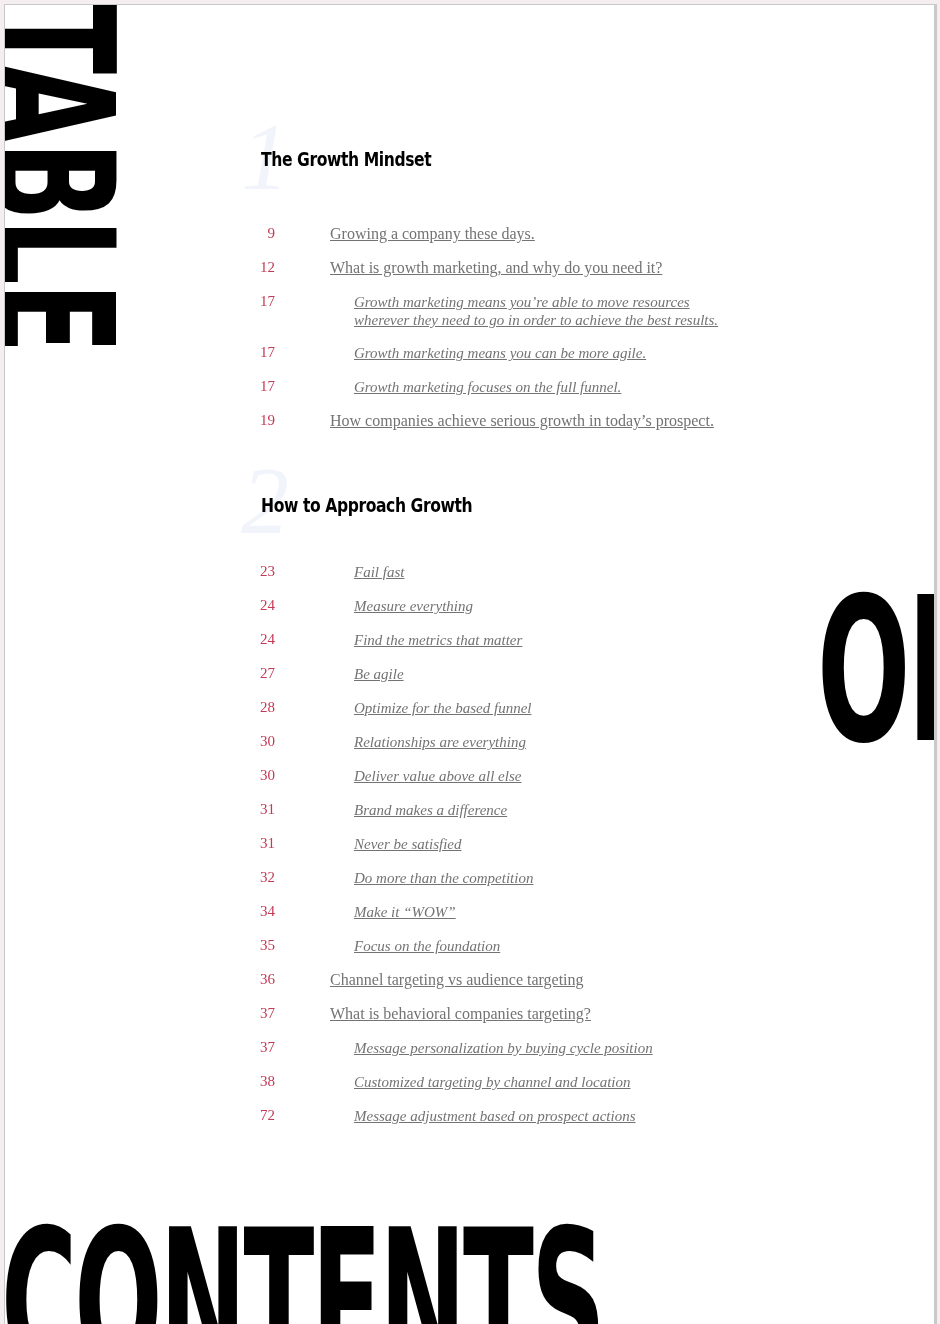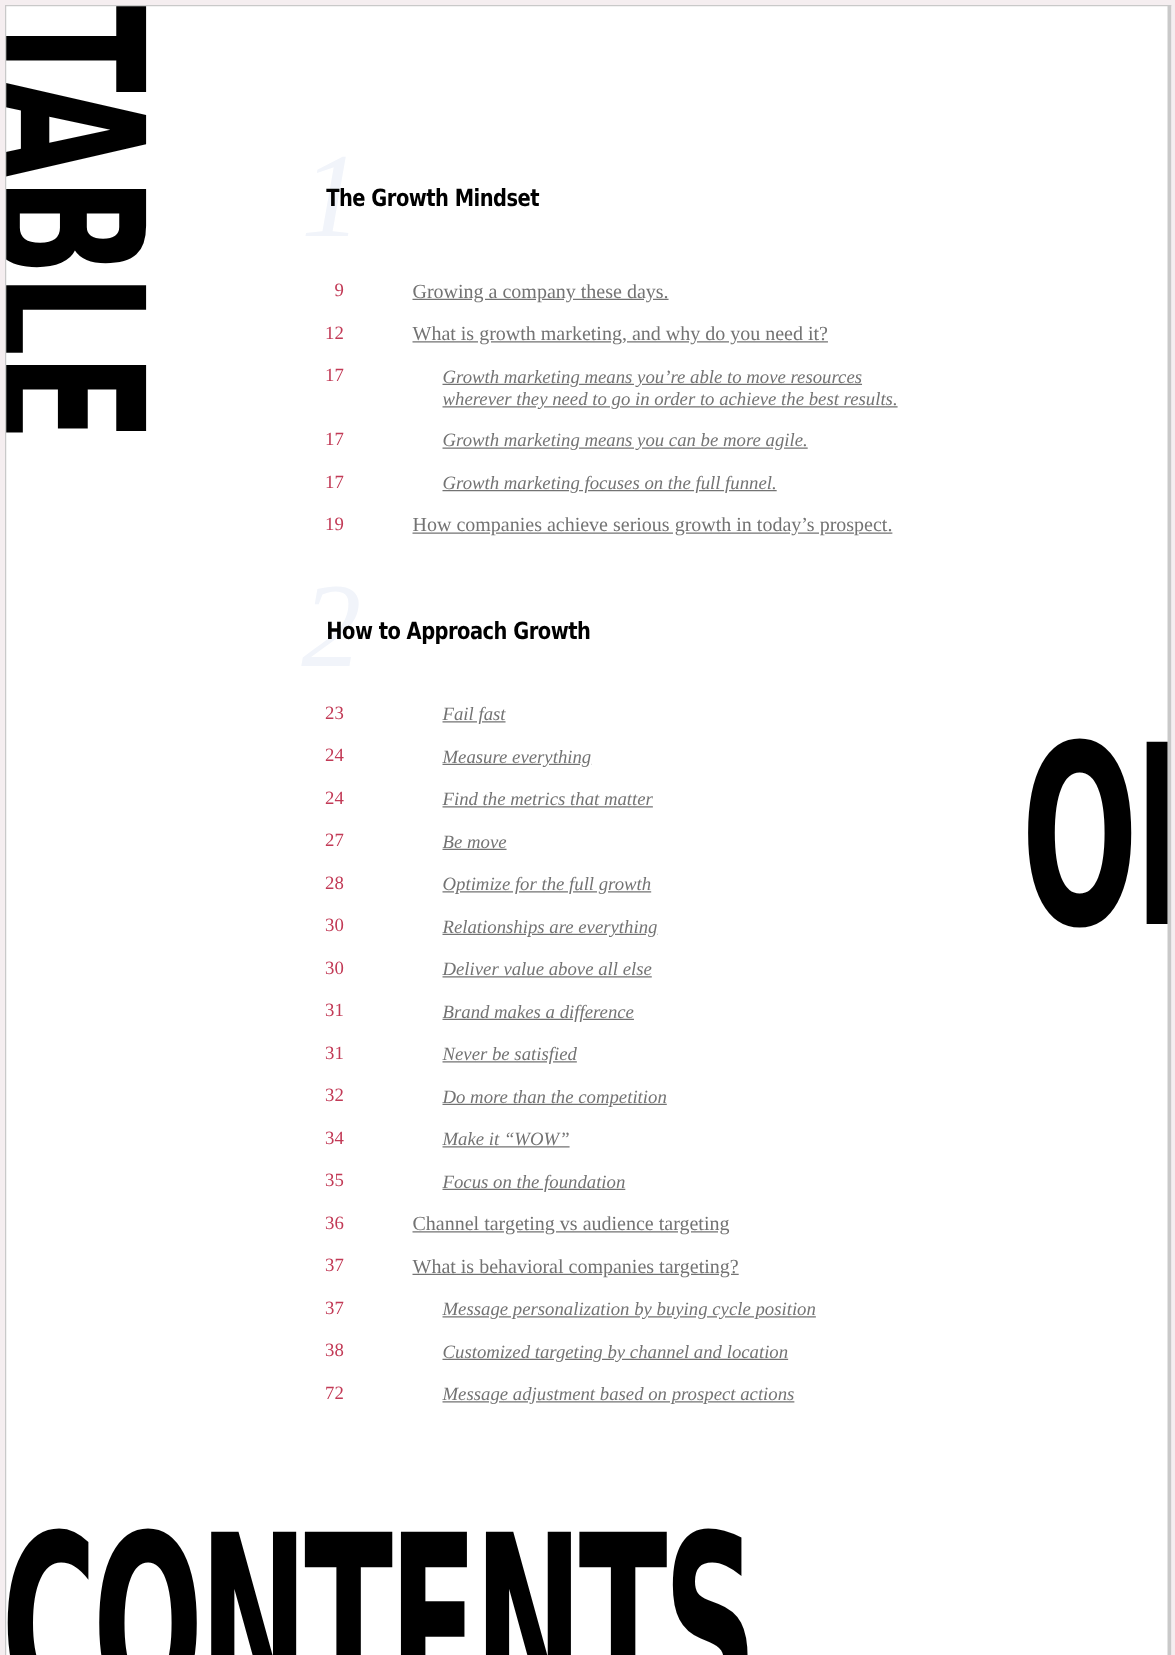--- a/index.html
+++ b/index.html
@@ -100,25 +100,25 @@
   <div class="toc-row" style="top:592px;">
     <span class="pg">24</span>
     <span class="entry sub">Measure everything</span>
   </div>
   <div class="toc-row" style="top:626px;">
     <span class="pg">24</span>
     <span class="entry sub">Find the metrics that matter</span>
   </div>
   <div class="toc-row" style="top:660px;">
     <span class="pg">27</span>
-    <span class="entry sub">Be move</span>
+    <span class="entry sub">Be agile</span>
   </div>
   <div class="toc-row" style="top:694px;">
     <span class="pg">28</span>
-    <span class="entry sub">Optimize for the full growth</span>
+    <span class="entry sub">Optimize for the based funnel</span>
   </div>
   <div class="toc-row" style="top:728px;">
     <span class="pg">30</span>
     <span class="entry sub">Relationships are everything</span>
   </div>
   <div class="toc-row" style="top:762px;">
     <span class="pg">30</span>
     <span class="entry sub">Deliver value above all else</span>
   </div>
   <div class="toc-row" style="top:796px;">

